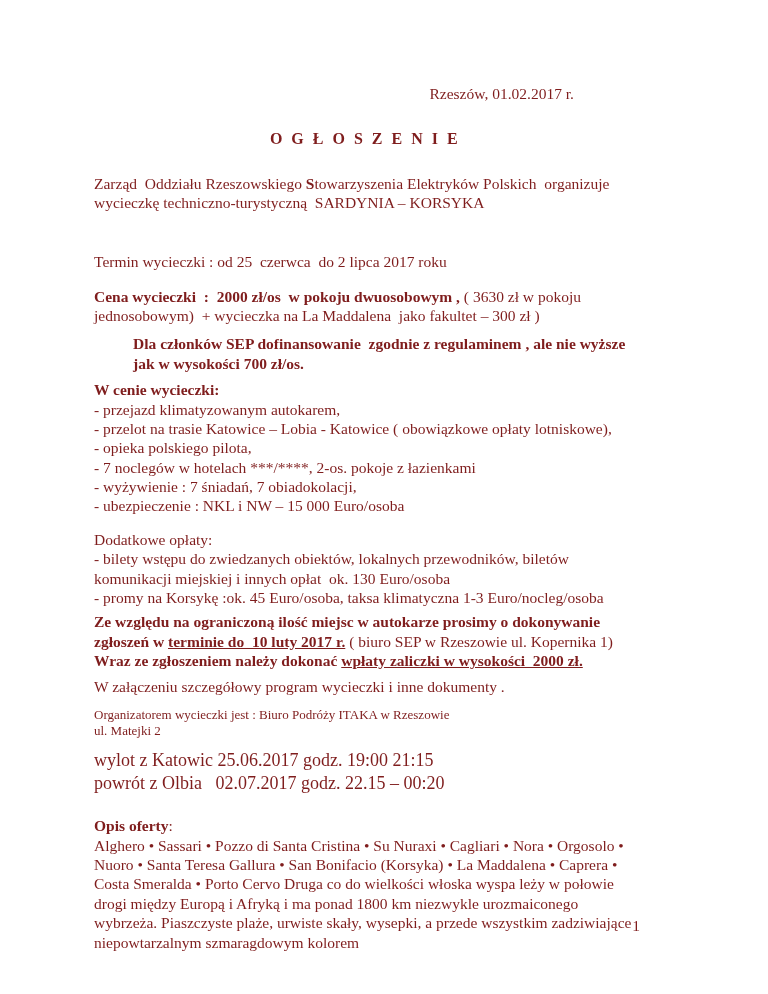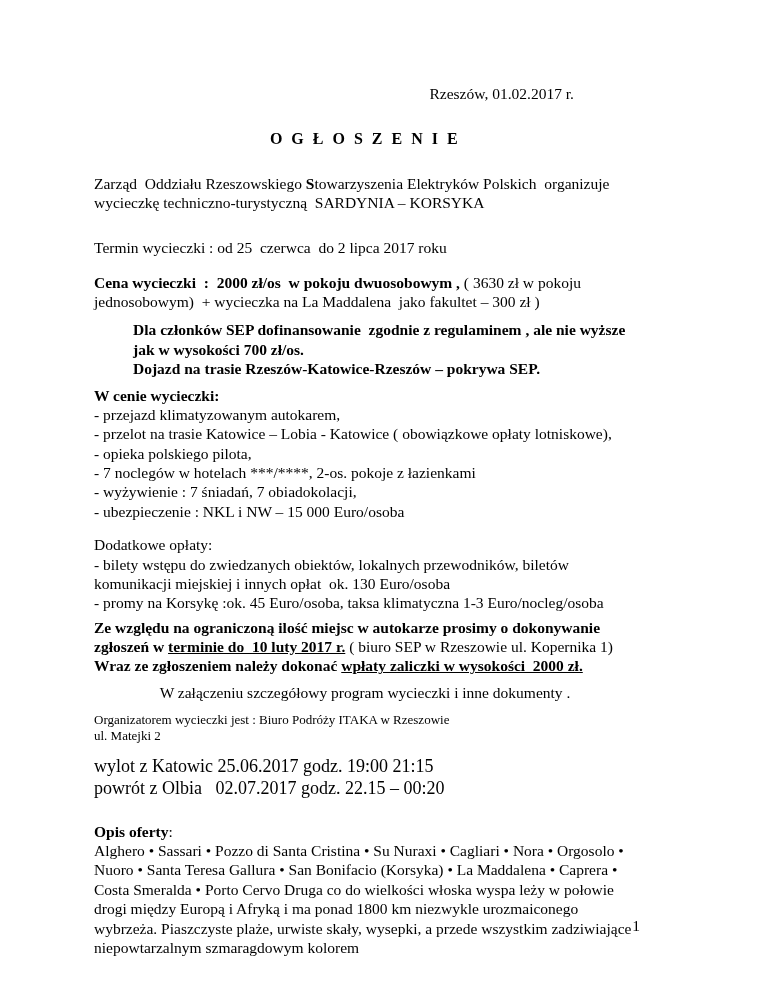--- a/index.html
+++ b/index.html
@@ -6,21 +6,21 @@
     margin: 0;
     padding: 0;
     background: #ffffff;
   }
   .page {
     position: relative;
     width: 732px;
     height: 994px;
     box-sizing: border-box;
     background: #ffffff;
-    color: #000000;
+    color: #7f1d1d;
     font-family: "Liberation Serif", serif;
     font-size: 15.5px;
     line-height: 1.25;
     padding: 84px 96px 0 94px;
     overflow: hidden;
   }
   [data-bind] { white-space: pre-wrap; }
   .b { font-weight: bold; }
   .u { text-decoration: underline; }
   .date-line {
@@ -31,27 +31,27 @@
     margin: 26px 0 0 0;
     text-align: center;
     font-size: 16px;
     font-weight: bold;
     letter-spacing: 2.5px;
     line-height: 1.2;
   }
   .intro {
     margin-top: 25px;
   }
-  .sec-termin    { margin-top: 26px; }
+  .sec-termin    { margin-top: 40px; }
   .sec-cena      { margin-top: 15px; }
   .sec-dla       { margin-top: 9px;  font-weight: bold; margin-left: 39px; }
   .sec-wcenie    { margin-top: 7px;  }
   .sec-dodatkowe { margin-top: 14px; }
   .sec-zglosz    { margin-top: 5px;  font-weight: bold; }
-  .sec-zalacznik { margin-top: 7px; text-align: center;  }
+  .sec-zalacznik { margin-top: 7px;  }
   .sec-organizator { margin-top: 10px; font-size: 13px; }
   .sec-loty        { margin-top: 10px; font-size: 18px; }
   .sec-opis        { margin-top: 22px; }
   .regular { font-weight: normal; }
   .page-number {
     position: absolute;
     top: 916px;
     right: 92px;
   }
 </style>
@@ -68,21 +68,20 @@
     <div><span data-bind="doc.intro.line1_pre">Zarząd  Oddziału Rzeszowskiego </span><span class="b" data-bind="doc.intro.line1_bold">S</span><span data-bind="doc.intro.line1_post">towarzyszenia Elektryków Polskich  organizuje</span></div>
     <div data-bind="doc.intro.line2">wycieczkę techniczno-turystyczną  SARDYNIA – KORSYKA</div>
   </div>
 
   <div class="sec-termin" data-bind="doc.termin">Termin wycieczki : od 25  czerwca  do 2 lipca 2017 roku</div>
 
   <div class="sec-cena"><span class="b" data-bind="doc.cena.bold">Cena wycieczki  :  2000 zł/os  w pokoju dwuosobowym ,</span><span data-bind="doc.cena.regular"> ( 3630 zł w pokoju jednosobowym)  + wycieczka na La Maddalena  jako fakultet – 300 zł )</span></div>
 
   <div class="sec-dla">
     <div data-bind="doc.dofinansowanie">Dla członków SEP dofinansowanie  zgodnie z regulaminem , ale nie wyższe jak w wysokości 700 zł/os.</div>
-    <div data-bind="doc.dojazd">Dojazd na trasie Rzeszów-Katowice-Rzeszów – pokrywa SEP.</div>
   </div>
 
   <div class="sec-wcenie">
     <div class="b" data-bind="doc.w_cenie.header">W cenie wycieczki:</div>
     <div data-bind="doc.w_cenie.items.1">- przejazd klimatyzowanym autokarem,</div>
     <div data-bind="doc.w_cenie.items.0">- przelot na trasie Katowice – Lobia - Katowice ( obowiązkowe opłaty lotniskowe),</div>
     <div data-bind="doc.w_cenie.items.2">- opieka polskiego pilota,</div>
     <div data-bind="doc.w_cenie.items.3">- 7 noclegów w hotelach ***/****, 2-os. pokoje z łazienkami</div>
     <div data-bind="doc.w_cenie.items.4">- wyżywienie : 7 śniadań, 7 obiadokolacji,</div>
     <div data-bind="doc.w_cenie.items.5">- ubezpieczenie : NKL i NW – 15 000 Euro/osoba</div>

